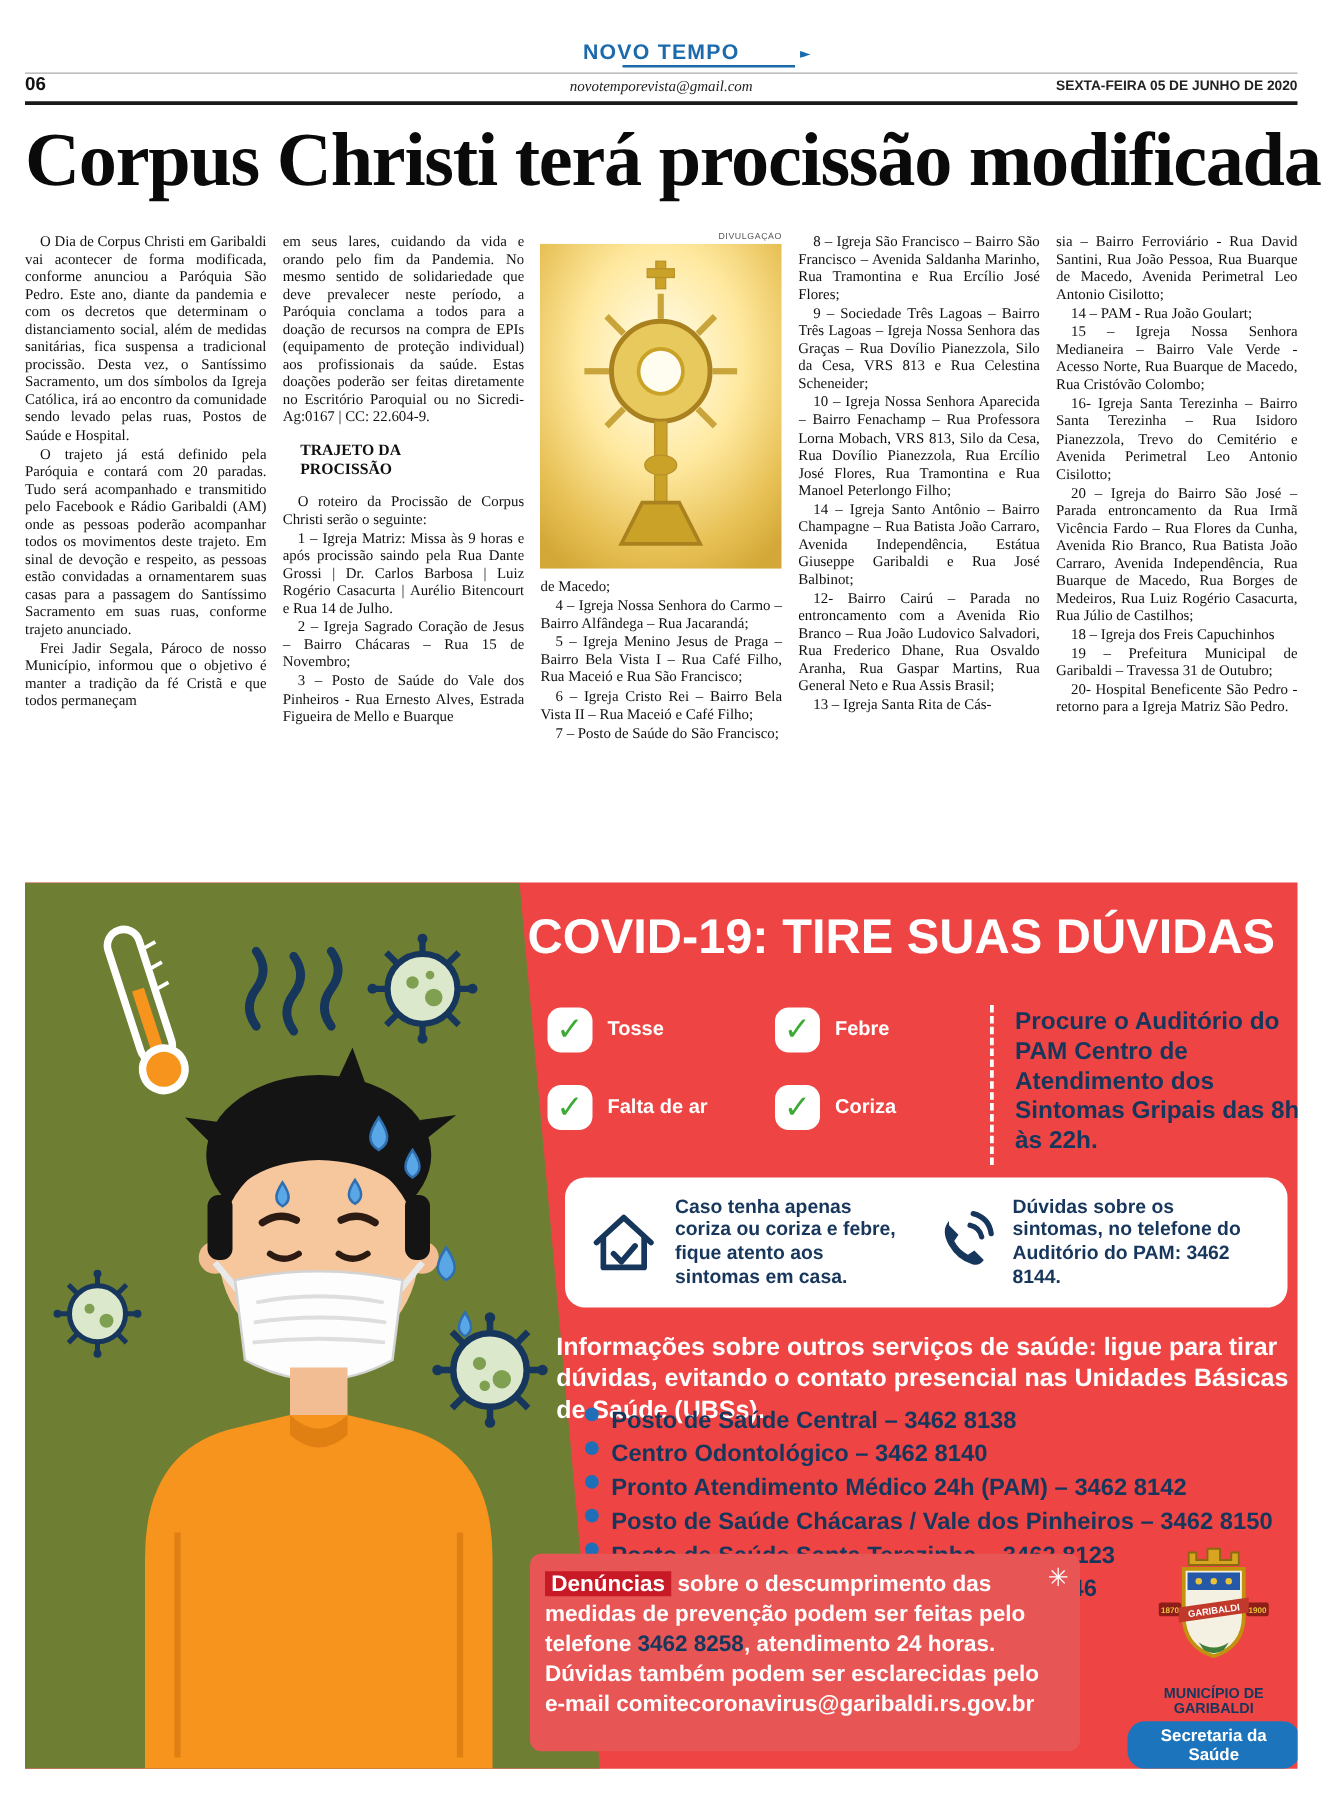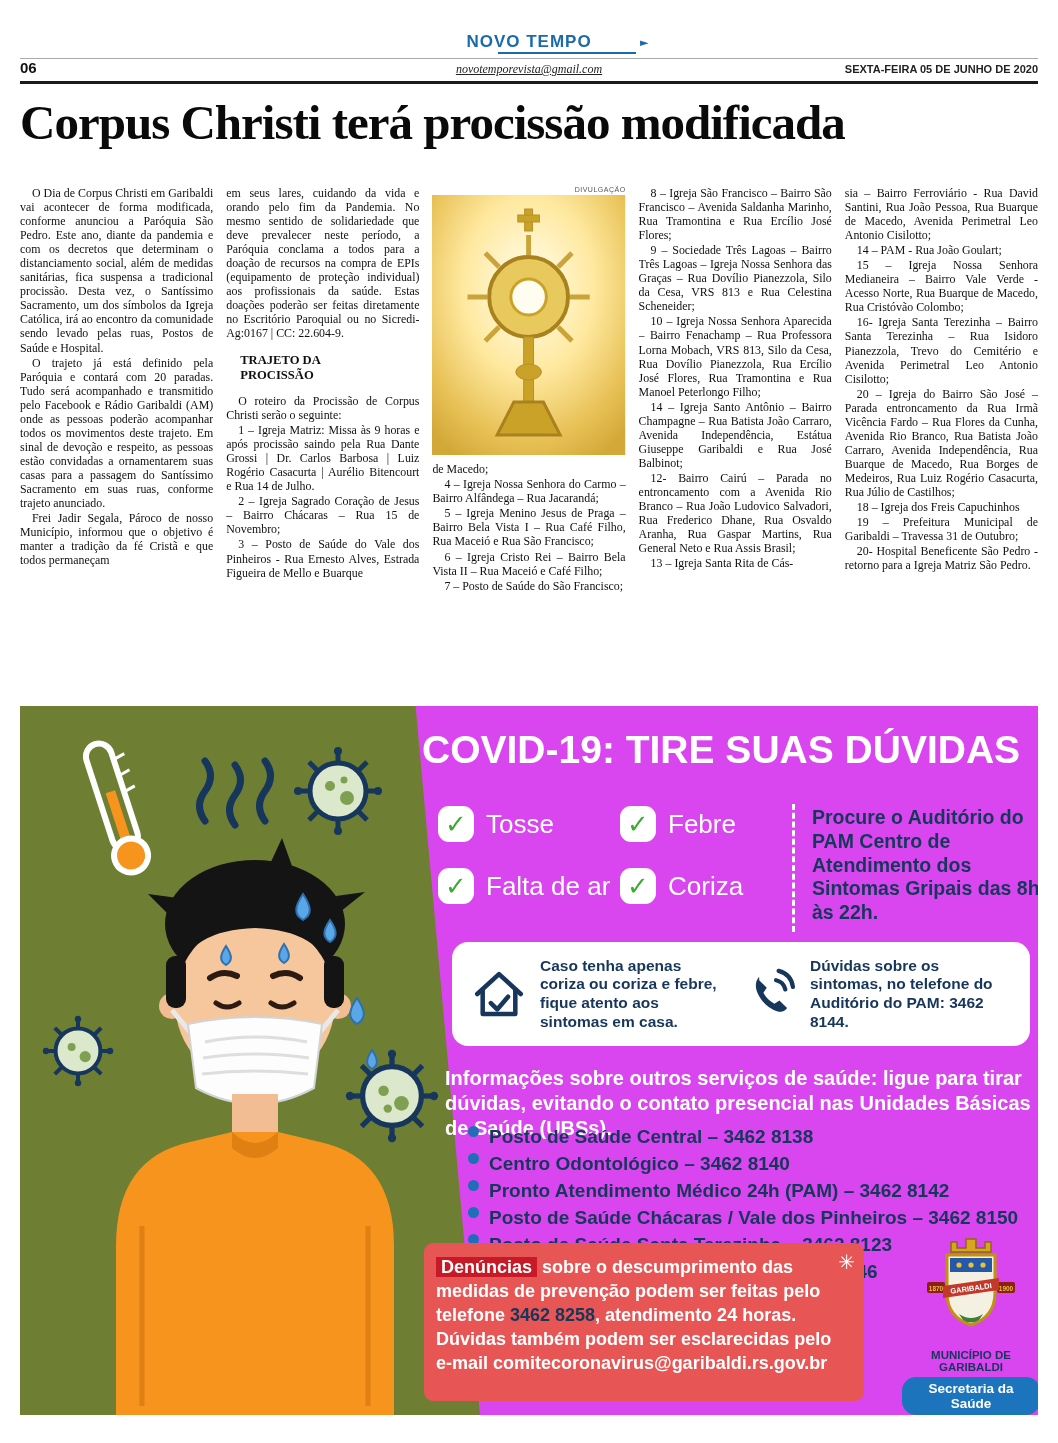--- a/index.html
+++ b/index.html
@@ -7,57 +7,57 @@
   body { background:#fff; font-family:"Liberation Serif", serif; color:#111; position:relative; overflow:hidden; }
 
   
   .masthead { position:absolute; top:0; left:20px; right:20px; height:84px; }
   .nt-title { position:absolute; top:32px; left:0; right:0; text-align:center;
               font-family:"Liberation Sans", sans-serif; font-weight:bold; font-size:17px;
               letter-spacing:1px; color:#1b6aab; }
   .nt-arrow { position:absolute; top:36px; left:620px; color:#1b6aab; font-size:11px; font-family:"DejaVu Sans", sans-serif; }
   .nt-line  { position:absolute; top:52px; left:478px; width:138px; height:2px; background:#1b6aab; }
   .gray-rule { position:absolute; top:58px; left:0; right:0; border-top:1px solid #aaa; }
-  .nt-email { position:absolute; top:62px; left:0; right:0; text-align:center; font-style:italic; font-size:12px; color:#222;text-decoration:underline; }
+  .nt-email { position:absolute; top:62px; left:0; right:0; text-align:center; font-style:italic; font-size:12px; color:#222; }
   .page-num { position:absolute; top:59px; left:0; font-family:"Liberation Sans", sans-serif; font-weight:bold; font-size:15px; color:#111; }
   .issue-date { position:absolute; top:63px; right:0; font-family:"Liberation Sans", sans-serif; font-weight:bold; font-size:11px; color:#222; }
   .black-rule { position:absolute; top:81px; left:0; right:0; border-top:3px solid #1a1a1a; }
 
   
   .headline { position:absolute; top:94px; left:20px; width:1018px;
-              font-family:"Liberation Serif", serif; font-weight:bold; font-size:49px;
+              font-family:"Liberation Serif", serif; font-weight:bold; font-size:61px;
               letter-spacing:-1px; color:#0a0a0a; white-space:nowrap; }
 
   
   .columns { position:absolute; top:186px; left:20px; width:1018px; height:514px; display:flex; gap:13px; }
   .col { flex:1 1 0; overflow:hidden; font-size:11.9px; line-height:1.18; text-align:justify; color:#101010; }
   .col-p { margin:0 0 1px 0; text-indent:12px; }
   .col-p.cont { text-indent:0; }
   .col-subhead { font-family:"Liberation Serif", serif; font-size:12.6px; font-weight:bold;
                  margin:12px 0 10px 14px; max-width:110px; line-height:1.25; text-align:left; }
   .photo-credit { font-family:"Liberation Sans", sans-serif; font-size:7px; color:#555;
                   text-align:right; letter-spacing:.5px; margin-bottom:1px; }
   .photo { width:100%; height:260px; display:block; margin-bottom:7px; }
 
   
-  .ad { position:absolute; left:20px; top:706px; width:1018px; height:709px; background:#d946ef; overflow:hidden; }
+  .ad { position:absolute; left:20px; top:706px; width:1018px; height:709px; background:#ef4444; overflow:hidden; }
   .ad-green { position:absolute; left:0; top:0; width:460px; height:709px; background:#6e7f33;
               clip-path:polygon(0 0, 86% 0, 100% 100%, 0 100%); }
   .illu { position:absolute; left:0; top:0; width:460px; height:709px; }
 
   .ad-title { position:absolute; left:402px; top:22px; width:612px; color:#fff;
               font-family:"Liberation Sans", sans-serif; font-weight:bold; font-size:39px; }
 
   .symptoms { position:absolute; left:418px; top:100px; display:grid;
               grid-template-columns:176px 190px; row-gap:26px; column-gap:6px; }
   .symptom { display:flex; align-items:center; gap:12px; }
   .check { width:36px; height:36px; background:#fff; border-radius:11px; color:#3daa35;
            font-family:"DejaVu Sans", sans-serif; font-weight:bold; font-size:26px;
            display:flex; align-items:center; justify-content:center; flex:0 0 36px; }
-  .sym-label { color:#fff; font-family:"Liberation Sans", sans-serif; font-weight:normal; font-size:26px; }
+  .sym-label { color:#fff; font-family:"Liberation Sans", sans-serif; font-weight:bold; font-size:16px; }
 
   .dash-sep { position:absolute; left:772px; top:98px; height:128px; border-left:3px dashed #fff; }
   .pam-info { position:absolute; left:792px; top:100px; width:228px; color:#17365c;
               font-family:"Liberation Sans", sans-serif; font-weight:bold; font-size:19.5px; line-height:1.22; }
 
   .white-card { position:absolute; left:432px; top:236px; width:578px; height:104px; background:#fff;
                 border-radius:16px; display:flex; align-items:center; padding:18px 18px; gap:16px; }
   .card-group { display:flex; align-items:center; gap:12px; }
   .card-text { color:#17365c; font-family:"Liberation Sans", sans-serif; font-weight:bold;
                font-size:15.5px; line-height:1.2; width:188px; }

